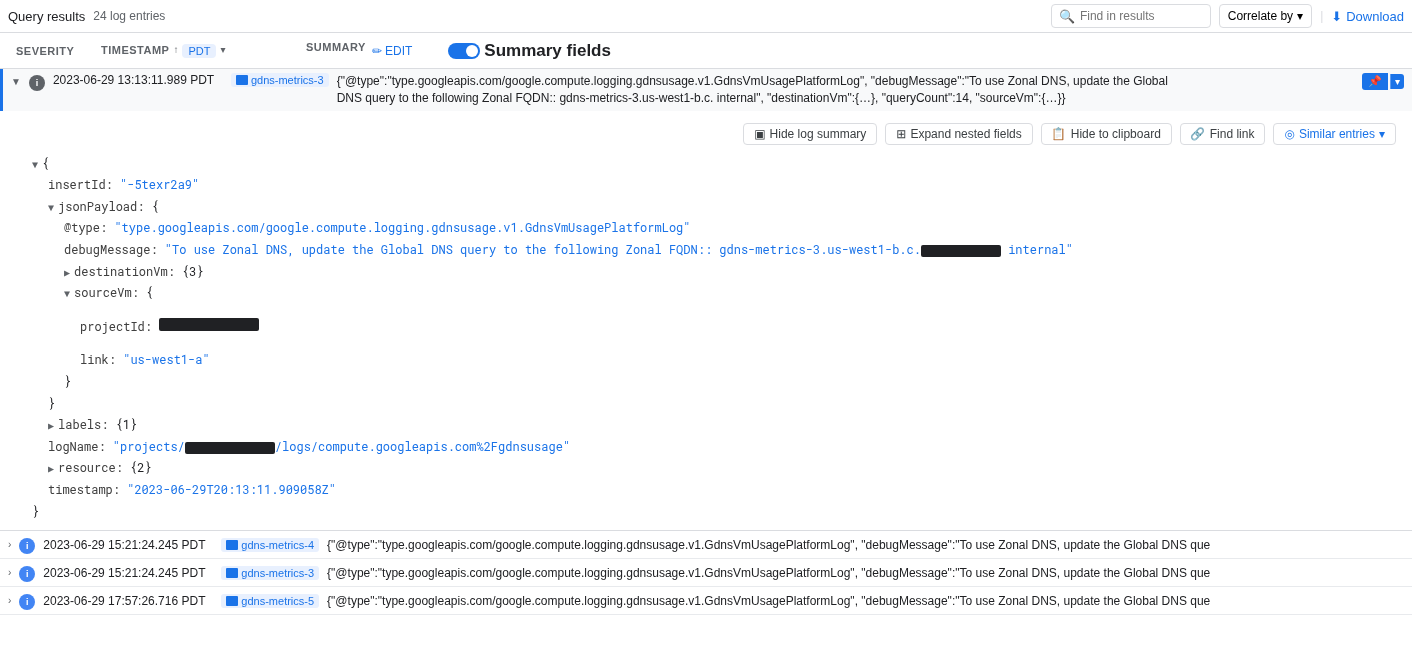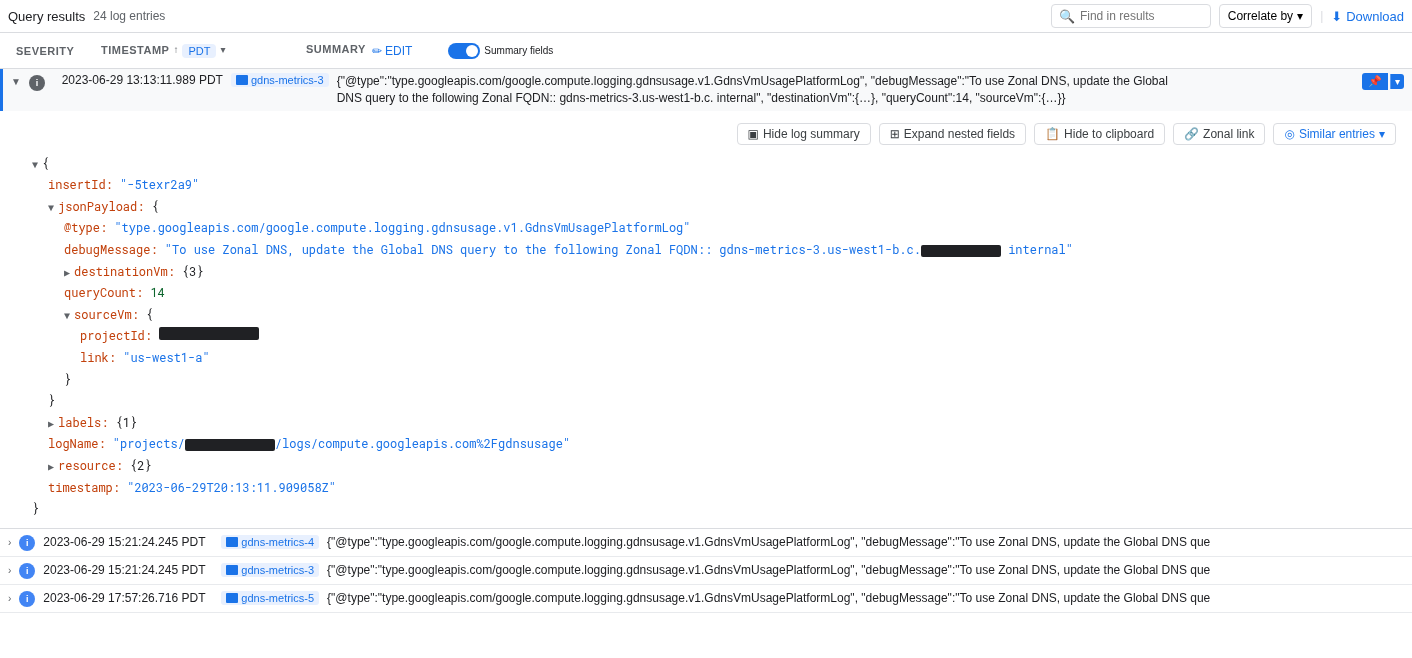--- a/index.html
+++ b/index.html
@@ -116,22 +116,22 @@
       align-items: center;
       gap: 3px;
       color: #1a73e8;
       font-size: 12px;
       cursor: pointer;
     }
     .summary-fields-toggle {
       display: flex;
       align-items: center;
       gap: 4px;
-      font-size: 10px;
-      font-weight: 400;
+      font-size: 17px;
+      font-weight: 700;
     }
     .toggle-on {
       width: 32px;
       height: 16px;
       background: #1a73e8;
       border-radius: 8px;
       position: relative;
       display: inline-block;
     }
     .toggle-on::after {
@@ -187,21 +187,20 @@
       margin-top: 2px;
     }
     .severity-debug {
       background: #5f6368;
     }
     .timestamp-cell {
       font-size: 12px;
       color: #202124;
       flex-shrink: 0;
       width: 170px;
-      text-align: right;
     }
     .resource-badge {
       display: flex;
       align-items: center;
       gap: 3px;
       background: #e8f0fe;
       border-radius: 3px;
       padding: 1px 5px;
       font-size: 11px;
       color: #1a73e8;
@@ -281,22 +280,22 @@
       font-size: 12px;
       line-height: 1.8;
     }
     .json-line {
       display: flex;
       align-items: baseline;
       padding: 0;
     }
     .json-indent-1 { padding-left: 16px; }
     .json-indent-2 { padding-left: 32px; }
-    .json-indent-3 { padding-left: 48px; }
-    .json-key { color: #c2410c; }
+    .json-indent-3 { padding-left: 48px; margin-top: 12px; }
+    .json-key { color: #404040; }
     .json-string { color: #1a73e8; }
     .json-number { color: #0d652d; }
     .json-expand { color: #5f6368; cursor: pointer; font-size: 10px; margin-right: 4px; }
     .redacted {
       display: inline-block;
       background: #202124;
       color: #202124;
       min-width: 80px;
       height: 12px;
       border-radius: 2px;
@@ -425,21 +424,21 @@
         <button class="action-btn">
           <span>⊞</span>
           <span>Expand nested fields</span>
         </button>
         <button class="action-btn">
           <span>📋</span>
           <span>Hide to clipboard</span>
         </button>
         <button class="action-btn">
           <span>🔗</span>
-          <span>Zonal link</span>
+          <span>Find link</span>
         </button>
         <button class="action-btn action-btn-primary">
           <span>◎</span>
           <span>Similar entries</span>
           <span>▾</span>
         </button>
       </div>
 
       <div class="json-tree">
         <div class="json-line">
@@ -460,24 +459,20 @@
           <span class="json-string">"type.googleapis.com/google.compute.logging.gdnsusage.v1.GdnsVmUsagePlatformLog"</span>
         </div>
         <div class="json-line json-indent-2">
           <span class="json-key">debugMessage:</span>&nbsp;
           <span class="json-string">"To use Zonal DNS, update the Global DNS query to the following Zonal FQDN:: gdns-metrics-3.us-west1-b.c.<span class="redacted"></span> internal"</span>
         </div>
         <div class="json-line json-indent-2">
           <span class="json-expand">▶</span>
           <span class="json-key">destinationVm:</span>&nbsp;
           <span>{3}</span>
-        </div>
-        <div class="json-line json-indent-2">
-          <span class="json-key">queryCount:</span>&nbsp;
-          <span class="json-number">14</span>
         </div>
         <div class="json-line json-indent-2">
           <span class="json-expand">▼</span>
           <span class="json-key">sourceVm:</span>&nbsp;
           <span>{</span>
         </div>
         <div class="json-line json-indent-3">
           <span class="json-key">projectId:</span>&nbsp;
           <span class="redacted" style="height:13px;width:100px;"></span>
         </div>

